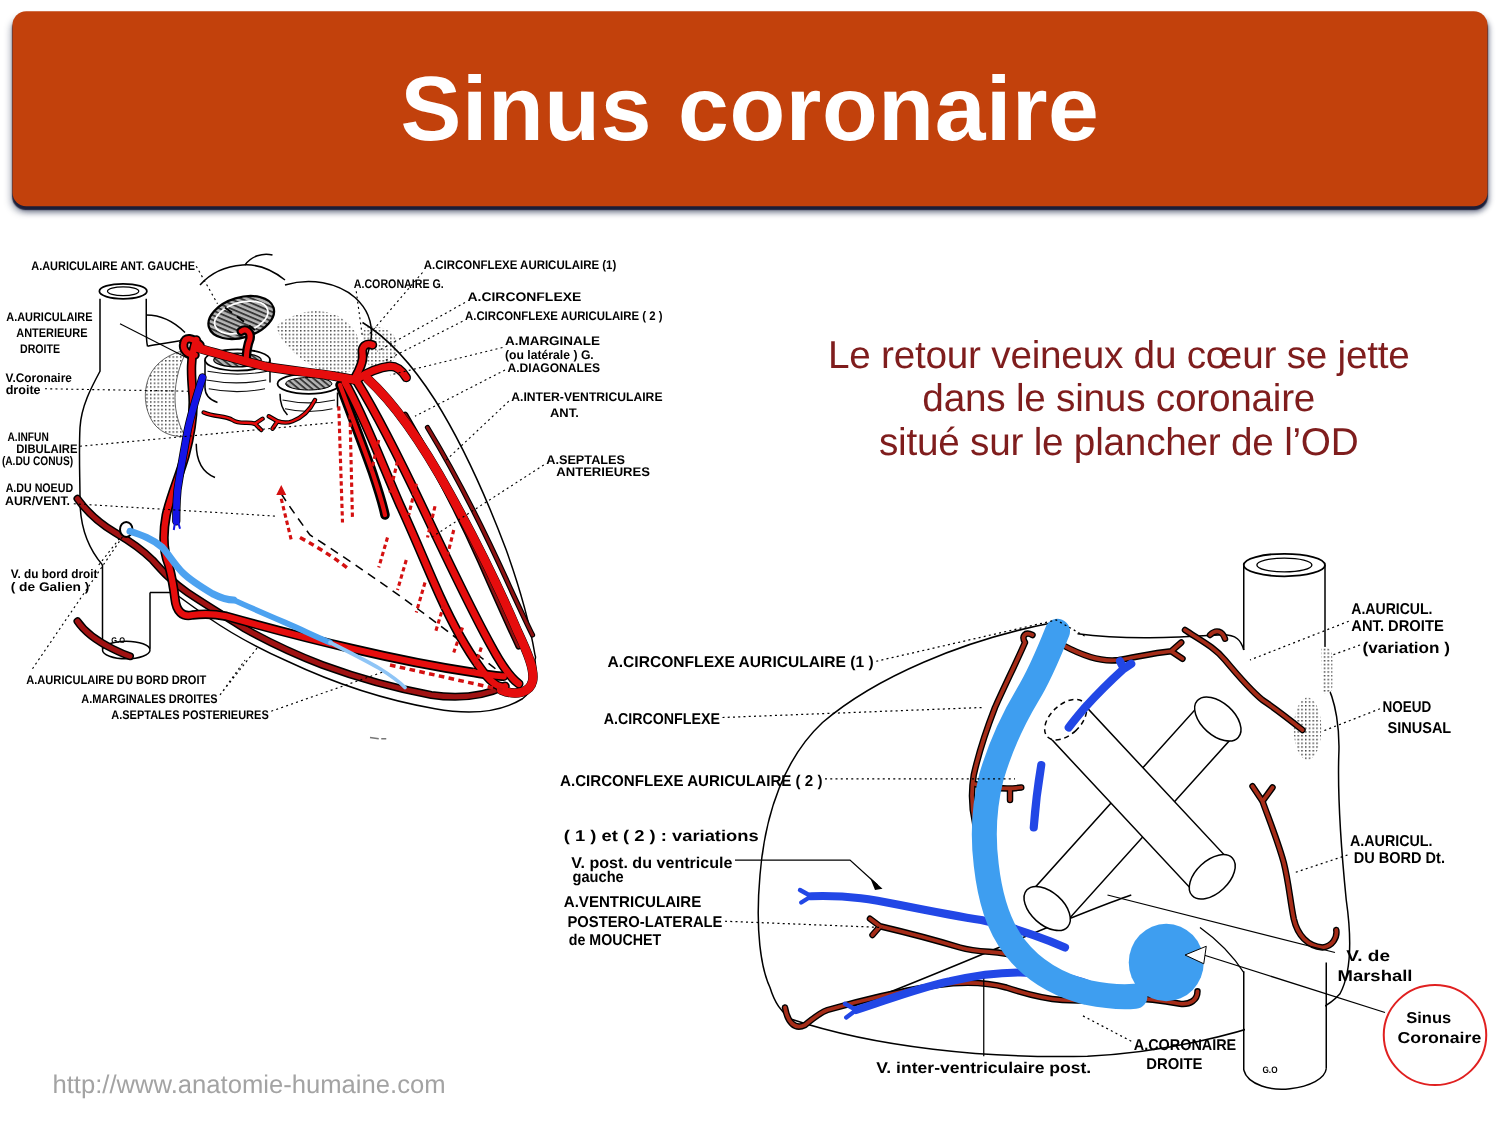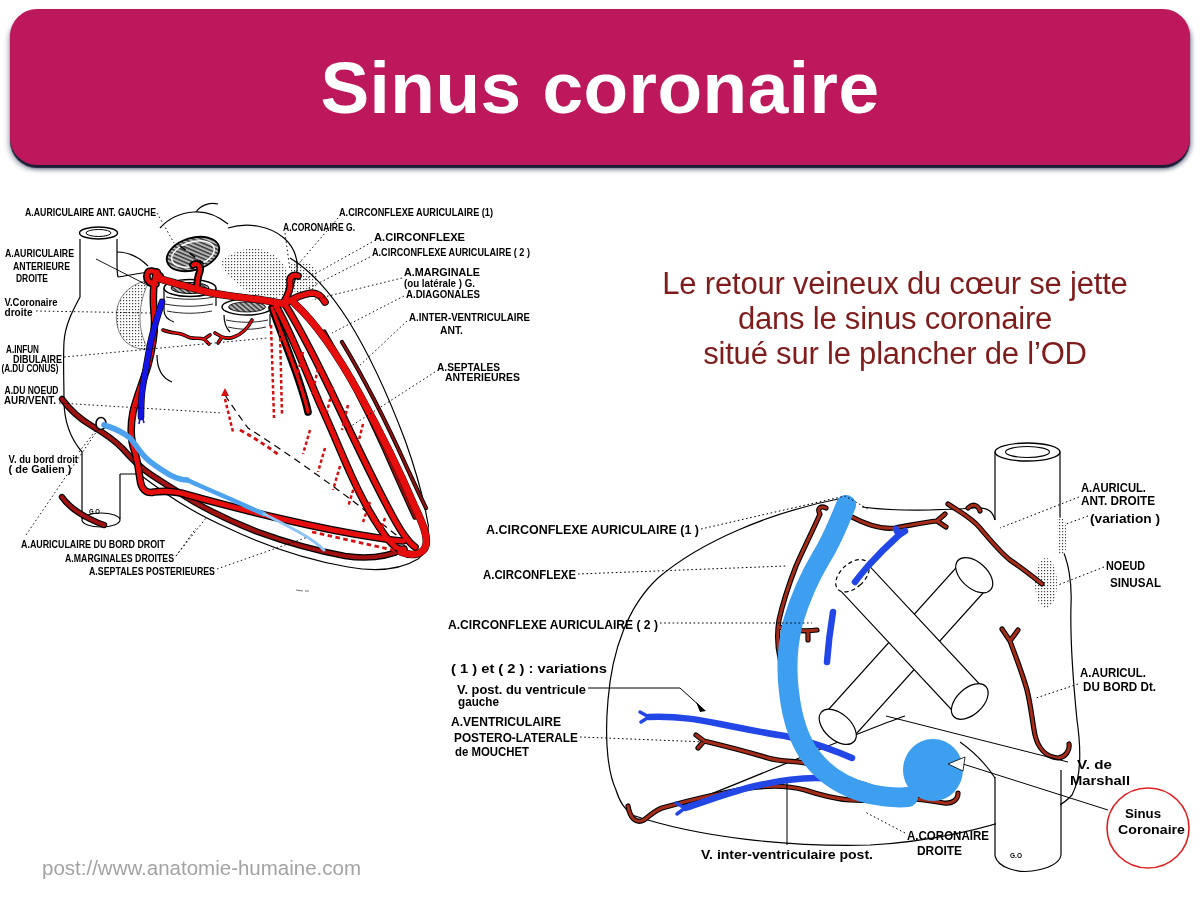--- a/index.html
+++ b/index.html
@@ -1,32 +1,32 @@
 <!DOCTYPE html>
 <html><head>
 <meta charset="utf-8">
 <style>
 html,body{margin:0;padding:0;width:1200px;height:900px;background:#fff;overflow:hidden;font-family:"Liberation Sans",sans-serif}
-#title{position:absolute;left:10px;top:9px;width:1180px;height:156px;background:#be185d;border-radius:27px;
+#title{position:absolute;left:10px;top:9px;width:1180px;height:156px;background:#c2410c;border-radius:11px;
 box-shadow:0 3px 1px rgba(15,18,45,.9), -2px 5px 5px rgba(50,60,90,.35), 2px 4px 4px rgba(50,60,90,.45)}
 #title span{position:absolute;left:0;right:0;top:37px;text-align:center;color:#fff;font-weight:bold;font-size:73px;letter-spacing:0.5px}
 #para{position:absolute;left:595px;top:266px;width:600px;text-align:center;font-size:31px;color:#7f1d1d;line-height:35px;letter-spacing:-0.2px}
 #url{position:absolute;left:42px;top:856px;font-size:20.5px;color:#a3a3a3}
 svg{position:absolute;left:0;top:0}
 text{font-family:"Liberation Sans",sans-serif;font-weight:bold;fill:#000}
 .t10{font-size:10px}
 .t12{font-size:12.5px}
 </style>
 </head>
 <body>
 <div id="title">
     <span>Sinus coronaire</span>
   </div>
 <div id="para">Le retour veineux du cœur se jette<br>dans le sinus coronaire<br>situé sur le plancher de l’OD</div>
-<div id="url">post://www.anatomie-humaine.com</div>
+<div id="url">http://www.anatomie-humaine.com</div>
 <svg width="1200" height="900" viewBox="0 0 1200 900">
 <defs>
 <pattern id="dots" width="3" height="3" patternUnits="userSpaceOnUse">
         <rect width="3" height="3" fill="#fff"></rect>
         <rect x="0" y="0" width="1.2" height="1.2" fill="#444"></rect>
       </pattern>
 <pattern id="hatch" width="3.5" height="3.5" patternUnits="userSpaceOnUse" patternTransform="rotate(40)">
         <rect width="3.5" height="3.5" fill="#b5b5b5"></rect>
         <rect width="3.5" height="1.5" fill="#383838"></rect>
       </pattern>

